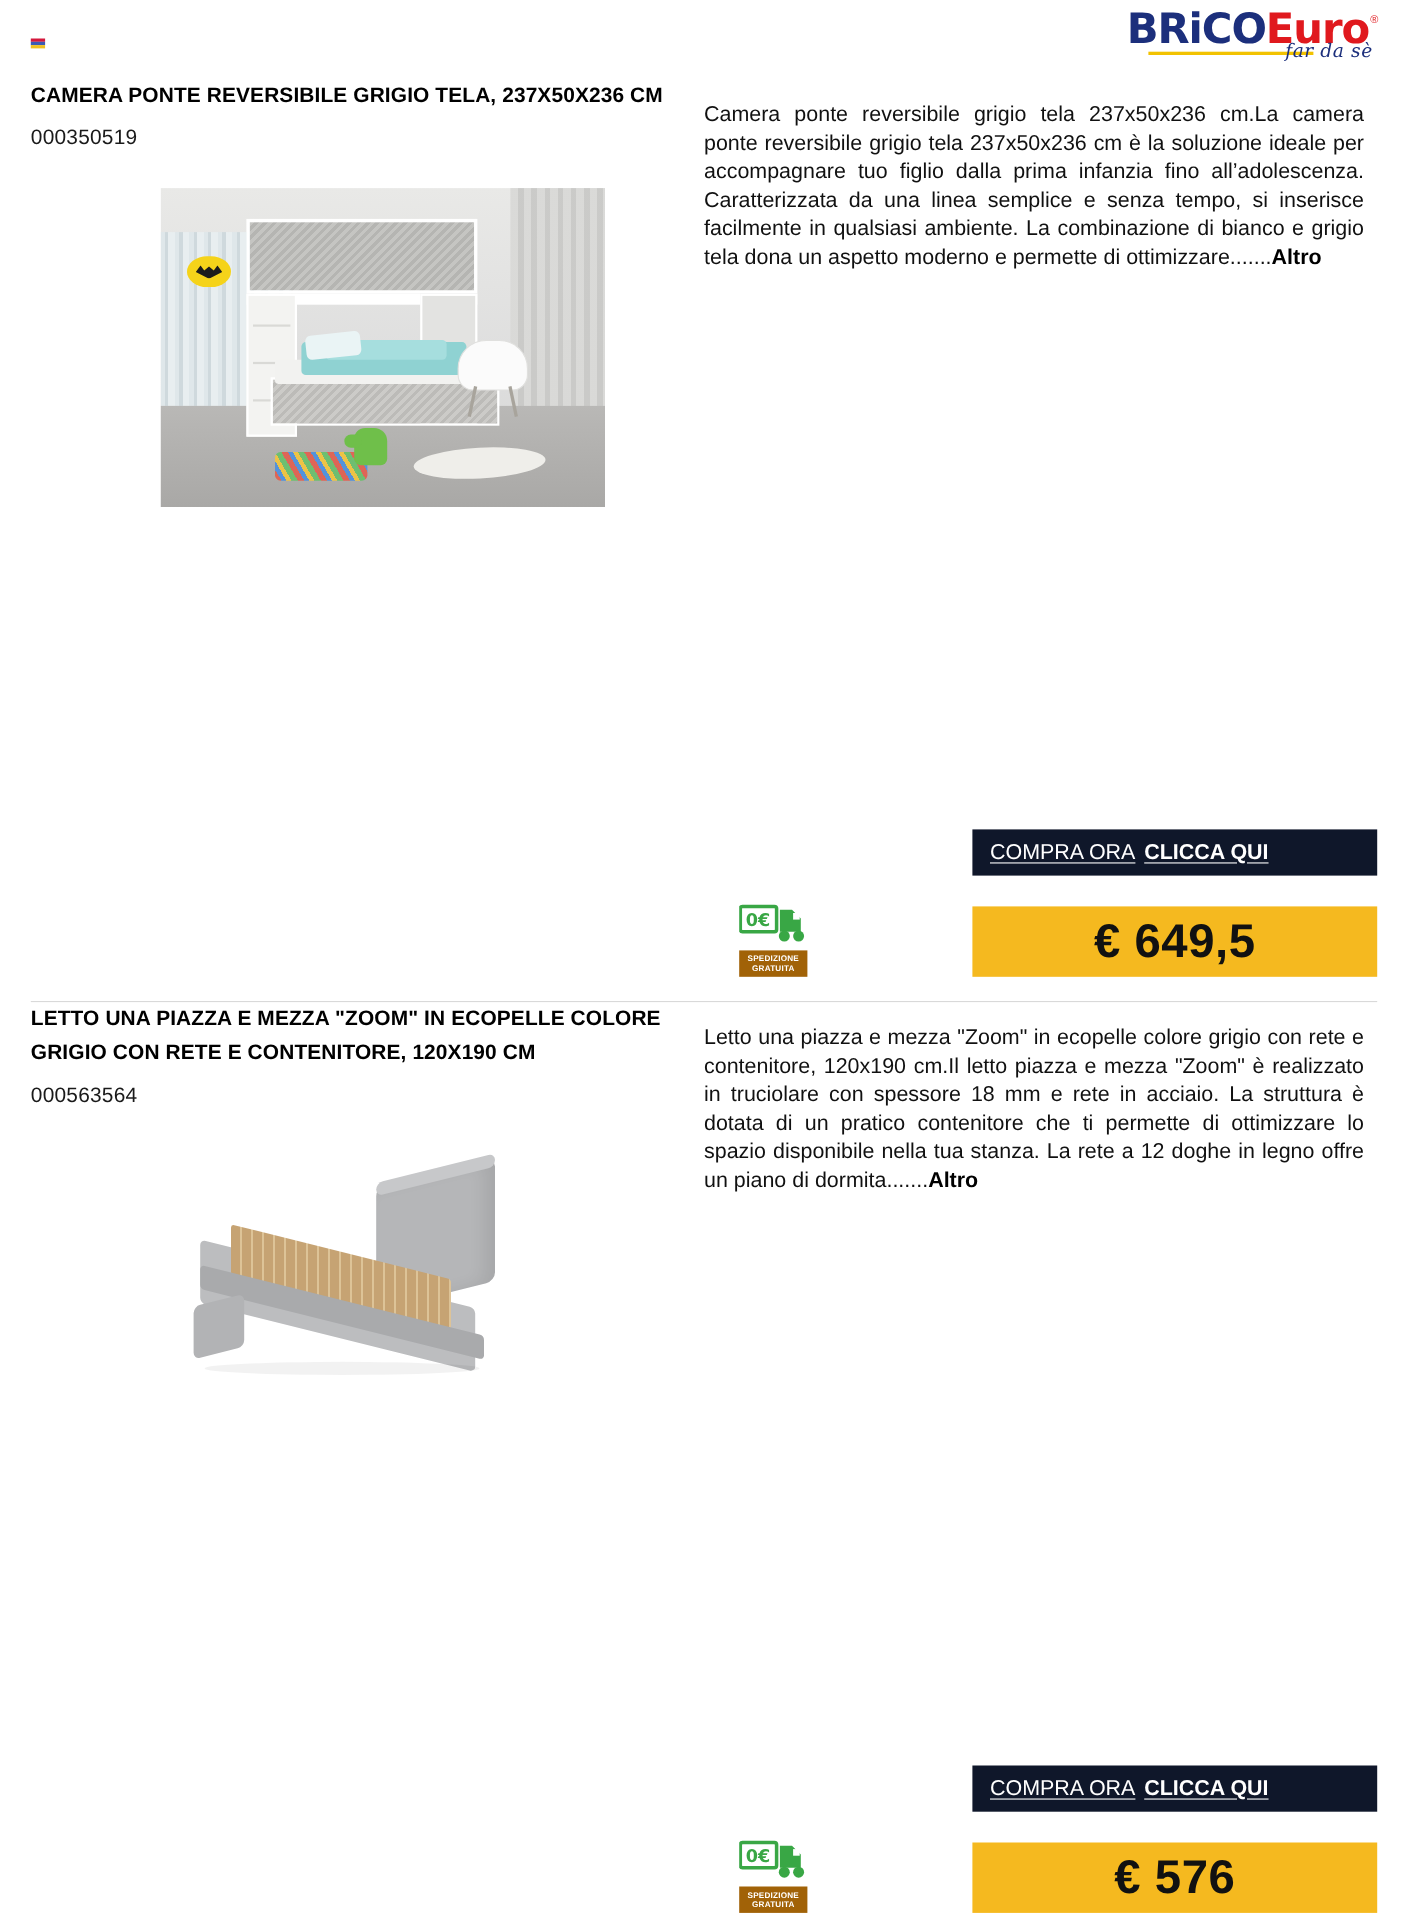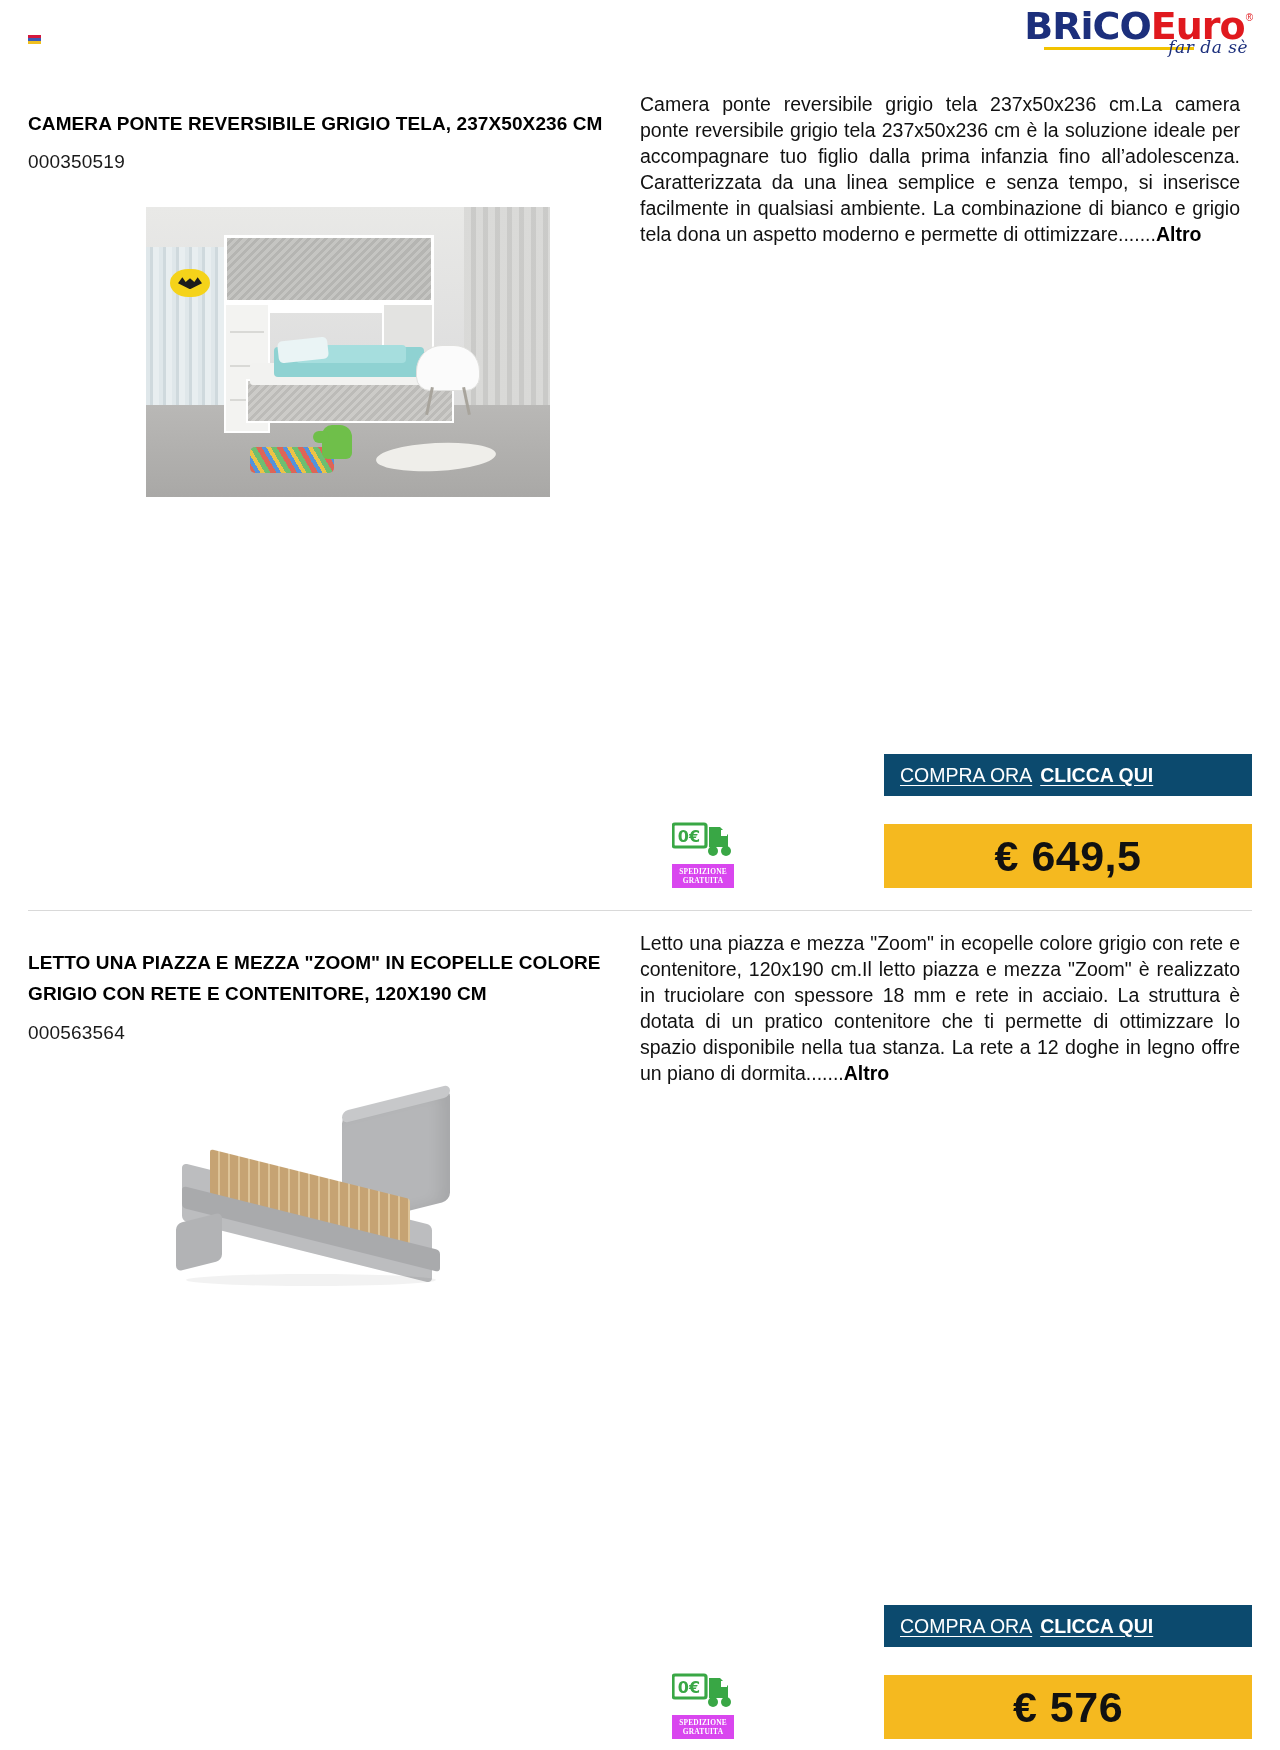--- a/index.html
+++ b/index.html
@@ -109,21 +109,21 @@
 
   
   .product {
     position: relative;
     padding: 0 28px;
   }
   .product-inner {
     display: flex;
     align-items: flex-start;
   }
-  .col-left  { width: 612px; flex: 0 0 612px; margin-top: 36px; }
+  .col-left  { width: 612px; flex: 0 0 612px; }
   .col-right { flex: 1 1 auto; padding-top: 20px; }
 
   .prod-title {
     font-size: 19px;
     font-weight: bold;
     line-height: 1.65;
     color: #000000;
     letter-spacing: 0.1px;
     max-width: 580px;
     margin: 0;
@@ -214,36 +214,36 @@
   .ship-badge {
     width: 62px;
     text-align: center;
     user-select: none;
   }
   .ship-truck {
     display: block;
   }
   .ship-label {
     margin-top: 3px;
-    background: #d946ef;
+    background: #a16207;
     color: #ffffff;
     font-size: 7.4px;
     font-weight: bold;
     line-height: 1.22;
     padding: 3px 2px;
     letter-spacing: .2px;
-    font-family: Liberation Serif, serif;
+    font-family: Liberation Sans, sans-serif;
   }
 
   
   .buybox {
     width: 368px;
   }
   .buy-head {
-    background: #0c4a6e;
+    background: #0f172a;
     color: #ffffff;
     height: 42px;
     display: flex;
     align-items: center;
     padding-left: 16px;
     gap: 8px;
     font-size: 19.5px;
     text-align: center;
   }
   .buy-head .compra { text-decoration: underline; text-underline-offset: 3px; font-weight: normal; }

